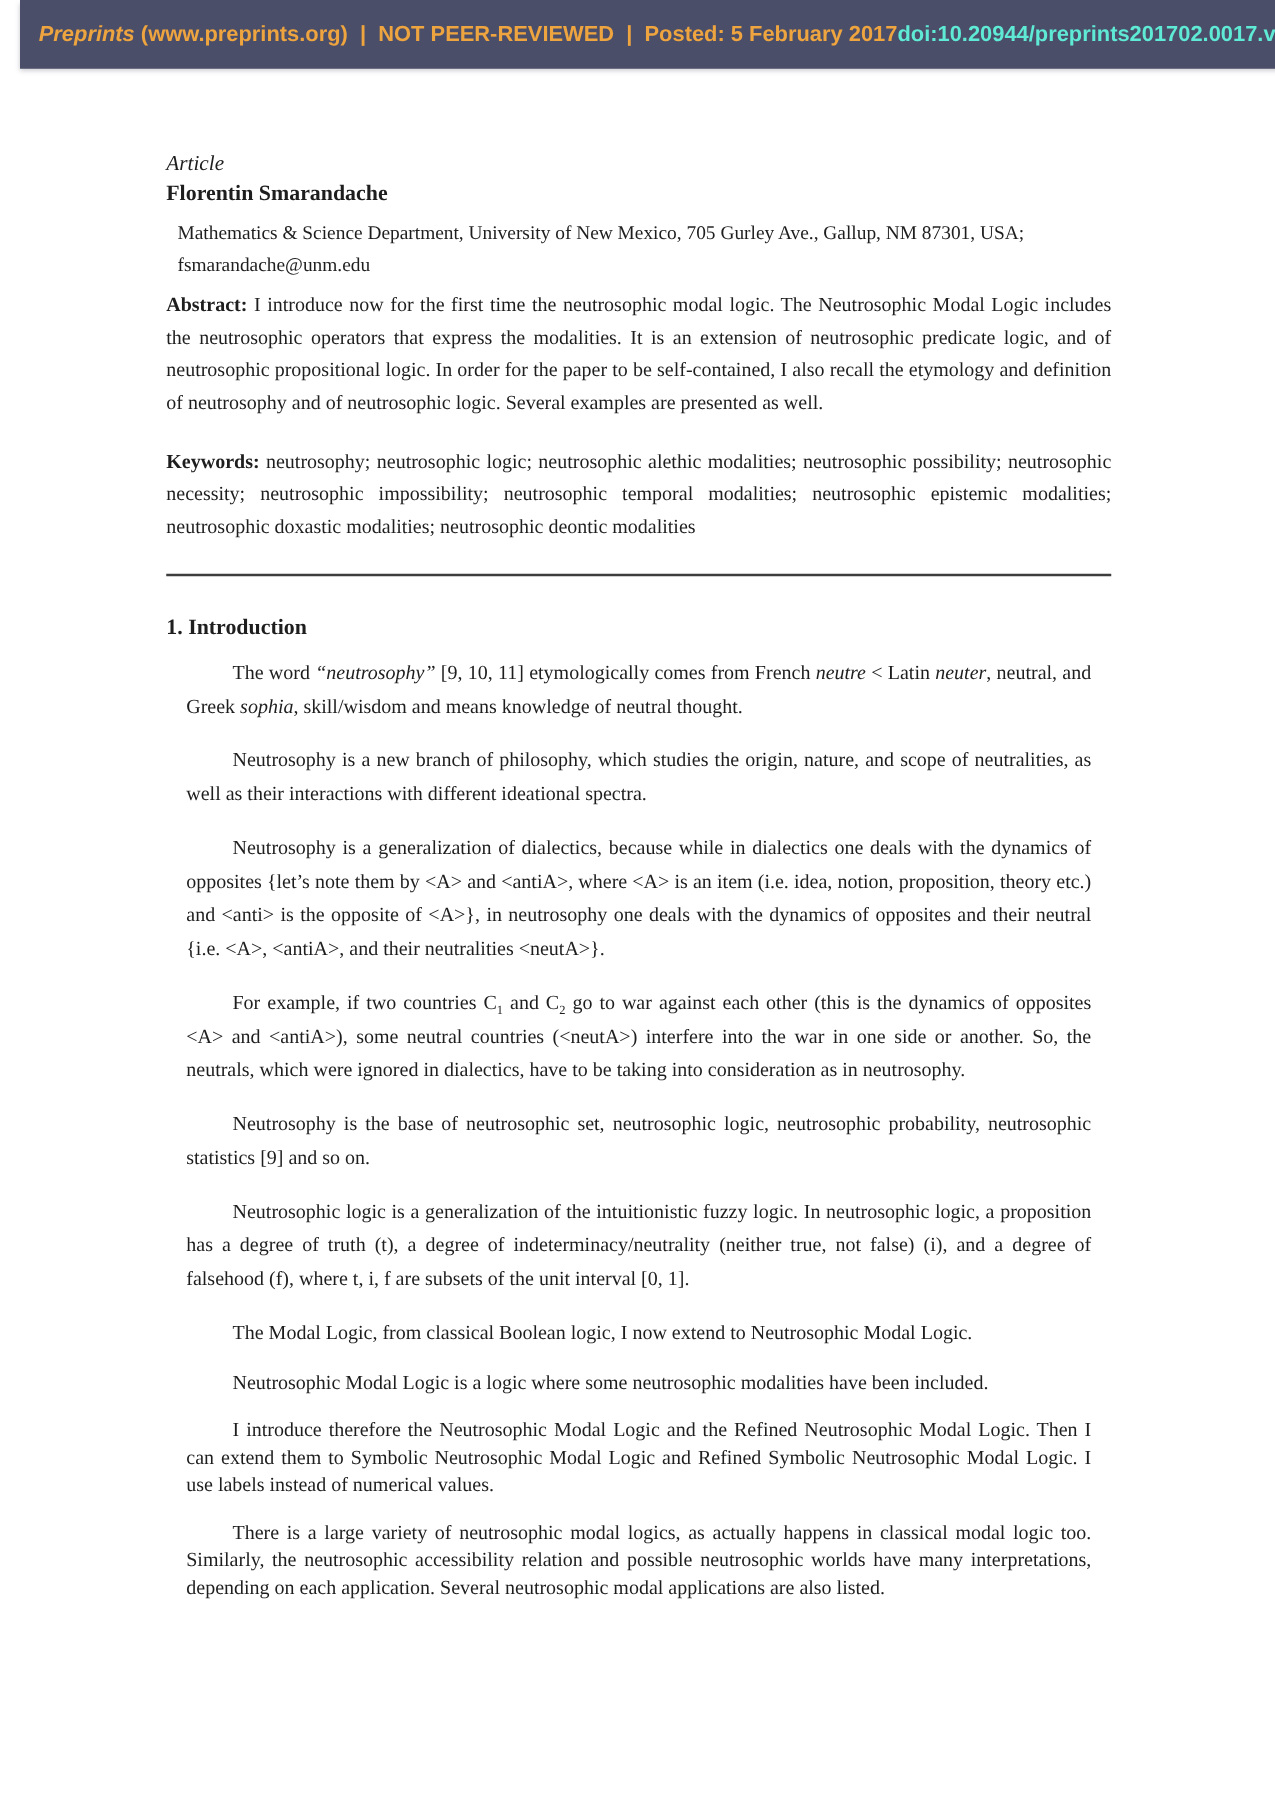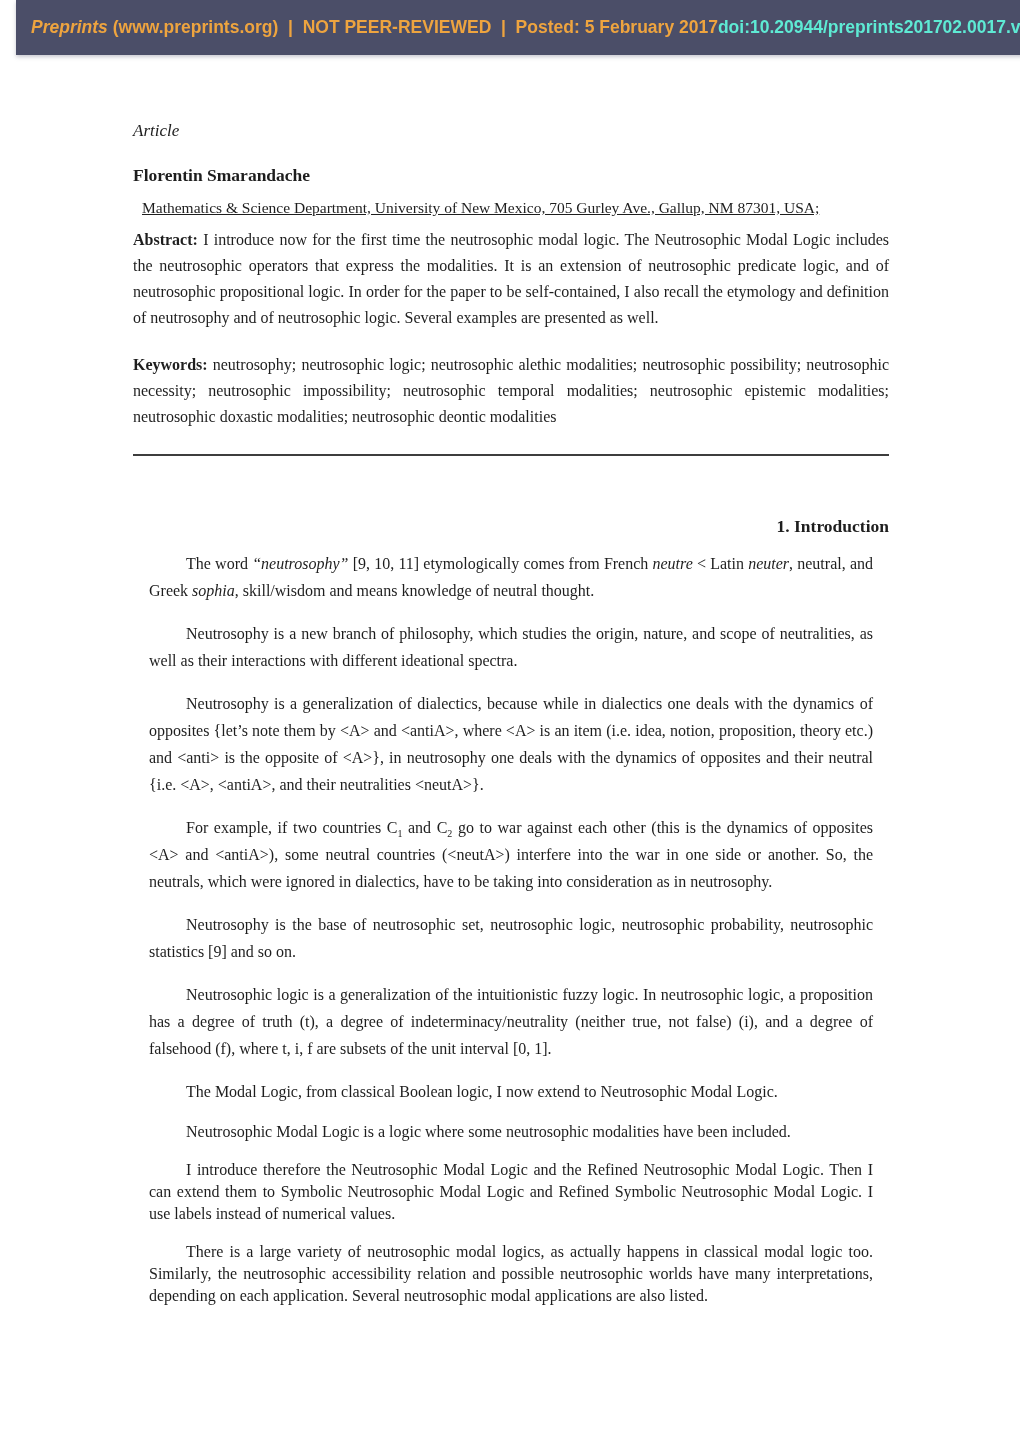--- a/index.html
+++ b/index.html
@@ -32,48 +32,49 @@
   }
 
   
   .content {
     box-sizing:border-box;
     margin-left:133px; width:756px;
     padding-top:120px;
   }
   .kicker { font-size:17px; font-style:italic; line-height:22px; }
   .paper-title { font-size:33px; font-weight:bold; line-height:40px; margin-top:1px; color:#000; letter-spacing:0.2px; }
-  .author { font-size:17.5px; font-weight:bold; margin-top:21px; line-height:24px; }
-  .affil { margin-top:8px; padding-left:9px; font-size:15.5px; line-height:26px;text-decoration:underline; }
+  .author { font-size:17.5px; font-weight:bold; line-height:24px; }
+  .affil { margin-top:8px; padding-left:9px; font-size:15.5px; line-height:26px; }
   .abstract { margin-top:6px; font-size:16px; line-height:26px; text-align:justify; }
   .keywords { margin-top:21px; font-size:16px; line-height:26px; text-align:justify; }
   .lbl { font-weight:bold; }
   .rule { margin:24px 0 0 0; height:0; border:0; border-top:2px solid #3d3d3d; }
 
-  .sec-heading { margin-top:58px; font-size:17.5px; font-weight:bold; line-height:24px;text-align:right; }
+  .sec-heading { margin-top:28px; font-size:17.5px; font-weight:bold; line-height:24px; }
 
   .para { margin:16px; font-size:16px; text-align:justify; text-indent:37px; }
   .para.lead { margin-top:12px; }
   .wide  { line-height:27px; }
   .tight { line-height:22px; }
   .para sub { font-size:10px; line-height:0; }
 </style>
 </head>
 <body>
 
 <div class="banner">
   <div class="banner-left"><span class="it" style="font-style: italic;">Preprints</span><span> (www.preprints.org)  |  NOT PEER-REVIEWED  |  Posted: 5 February 2017</span></div>
   <a class="doi-link">doi:10.20944/preprints201702.0017.v1</a>
 </div>
 
 <div class="content">
   <div class="kicker">Article</div>
   <div class="author">Florentin Smarandache</div>
   <div class="affil">
     <div>Mathematics &amp; Science Department, University of New Mexico, 705 Gurley Ave., Gallup, NM 87301, USA;</div>
+    <div>fsmarandache@unm.edu</div>
   </div>
 
   <p class="abstract"><span class="lbl">Abstract: </span><span>I introduce now for the first time the neutrosophic modal logic. The Neutrosophic Modal Logic includes the neutrosophic operators that express the modalities. It is an extension of neutrosophic predicate logic, and of neutrosophic propositional logic. In order for the paper to be self-contained, I also recall the etymology and definition of neutrosophy and of neutrosophic logic. Several examples are presented as well.</span></p>
 
   <p class="keywords"><span class="lbl">Keywords: </span><span>neutrosophy; neutrosophic logic; neutrosophic alethic modalities; neutrosophic possibility; neutrosophic necessity; neutrosophic impossibility; neutrosophic temporal modalities; neutrosophic epistemic modalities; neutrosophic doxastic modalities; neutrosophic deontic modalities</span></p>
 
   <hr class="rule">
 
   <div class="sec-heading">1. Introduction</div>
 

